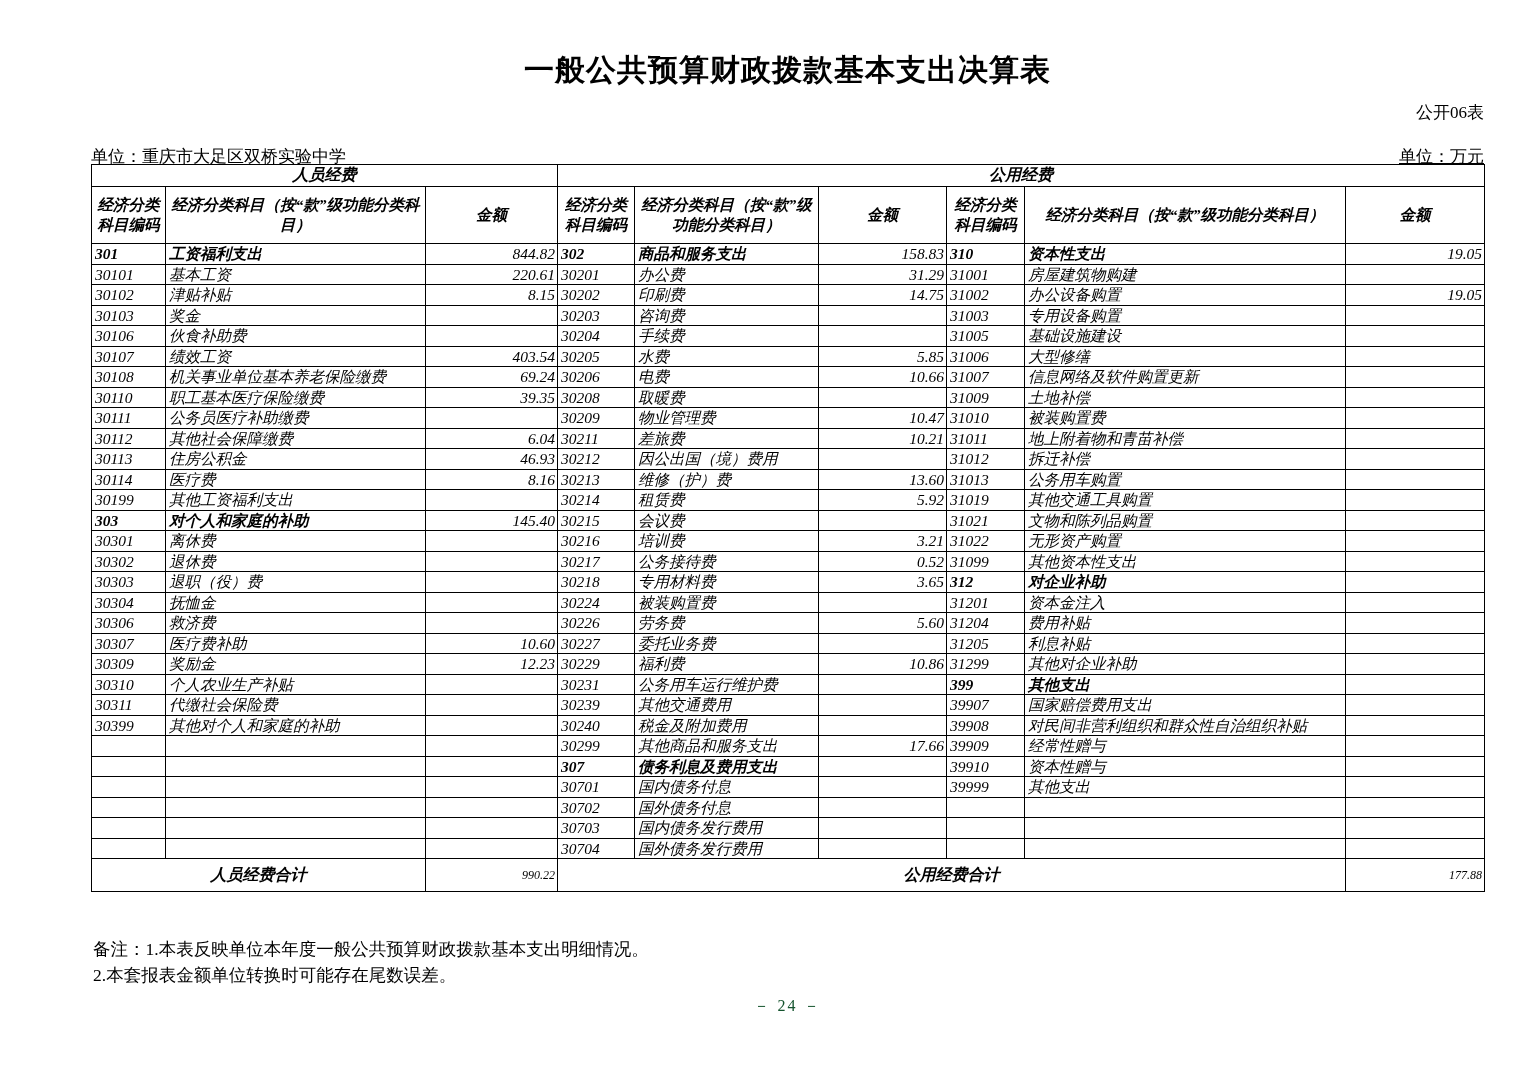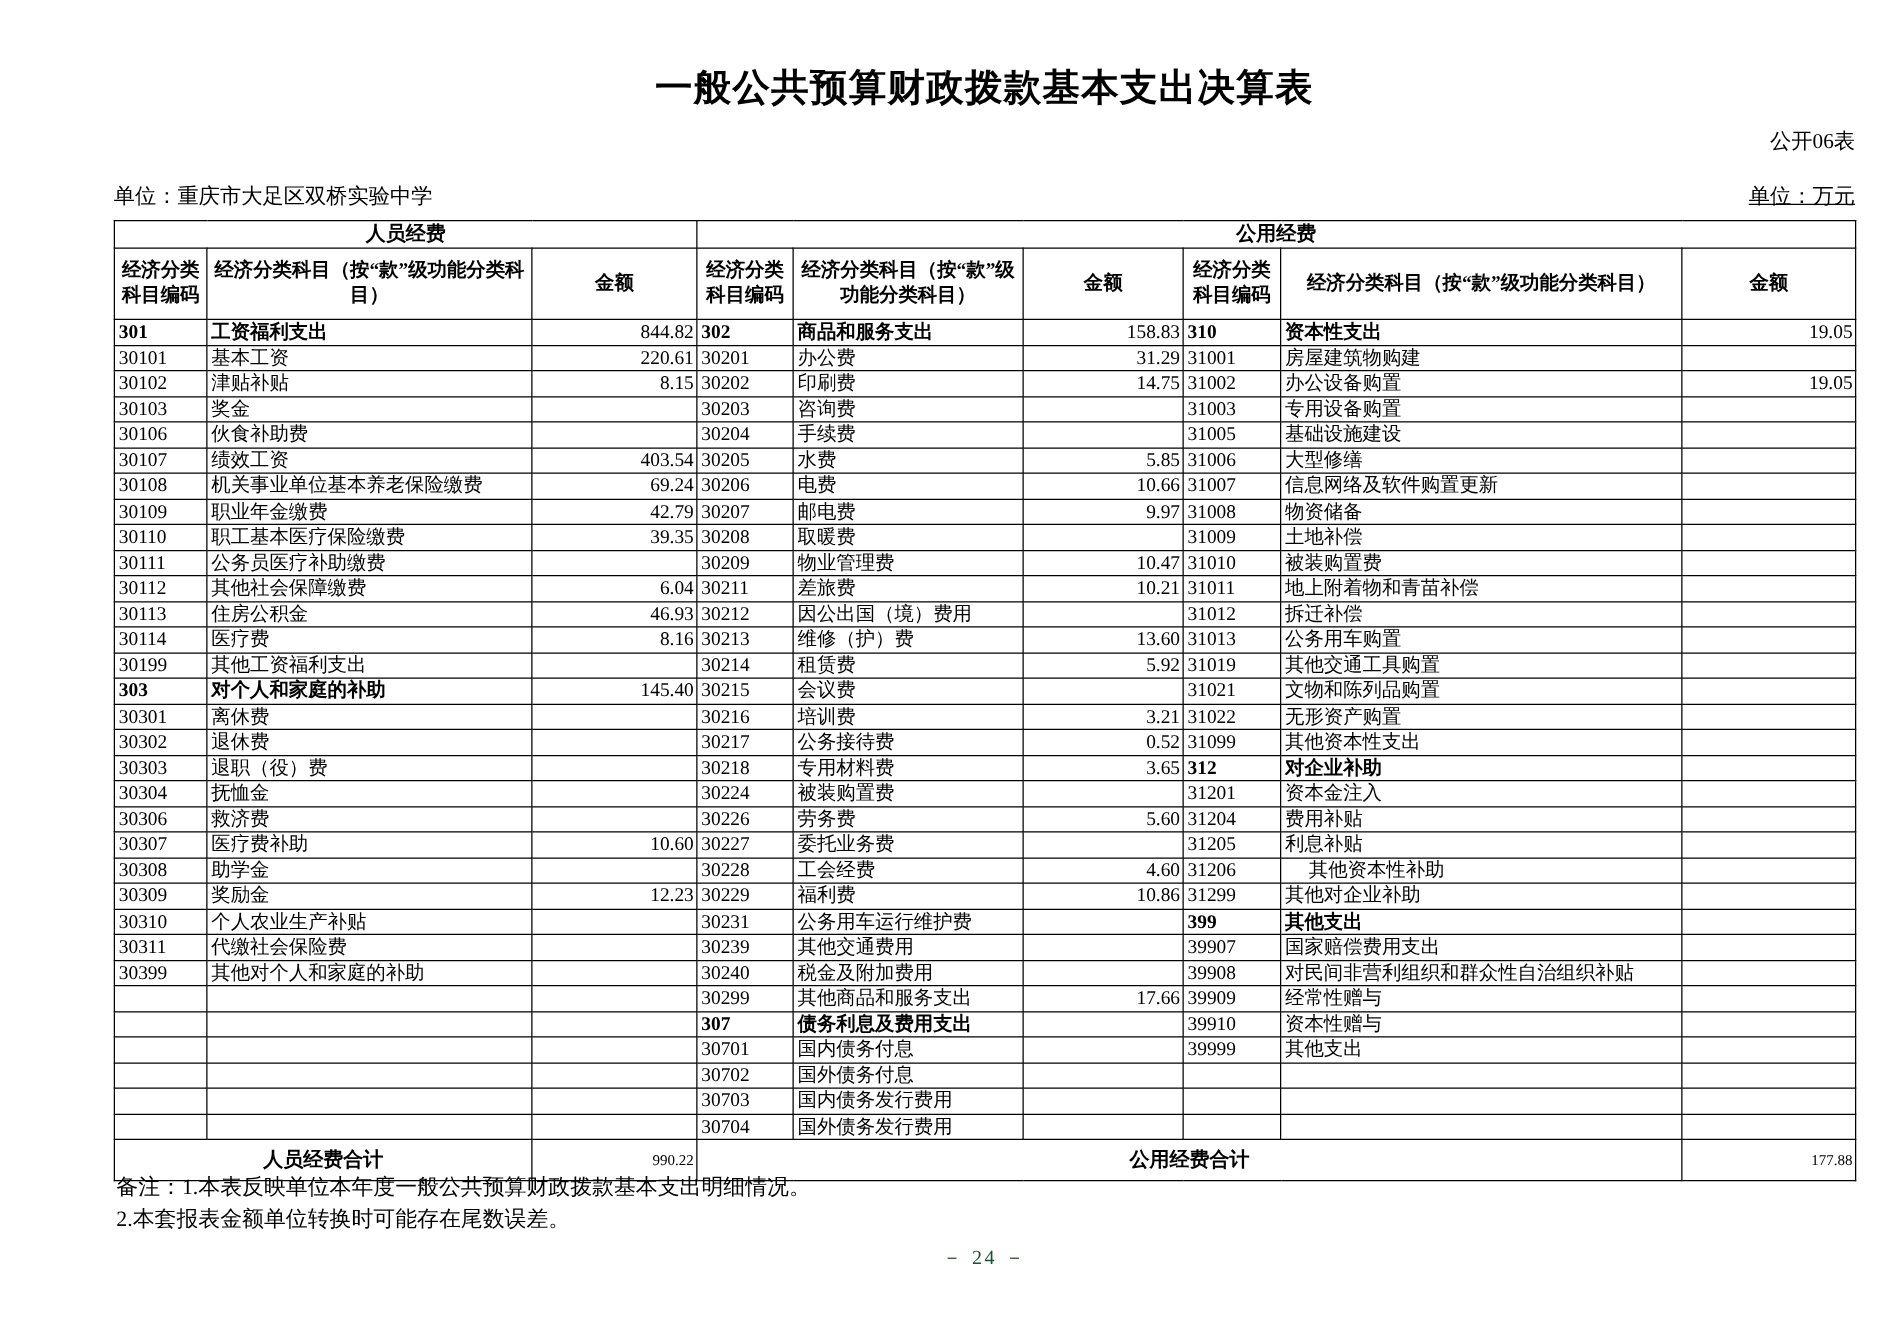--- a/index.html
+++ b/index.html
@@ -14,22 +14,22 @@
   }
   .form-label{
     position:absolute;left:91px;top:101px;width:1393px;
     text-align:right;font-size:17px;
   }
   .unit-line{
     position:absolute;left:91px;top:145px;width:1393px;font-size:17px;
   }
   .unit-line .unit-right{float:right;text-decoration:underline;}
   table.main-table{
-    position:absolute;left:91px;top:176px;width:1393px;
-    border-collapse:collapse;table-layout:fixed;
+    position:absolute;left:91px;top:164px;width:1393px;
+    border-collapse:collapse;table-layout:fixed;font-style:italic;
   }
   .main-table th,.main-table td{
     border:1px solid #000;overflow:hidden;white-space:nowrap;
     vertical-align:middle;padding:0;
   }
   .main-table thead tr.group-row th{
     height:20px;font-size:16px;font-weight:bold;text-align:center;
   }
   .main-table thead tr.head-row th{
     height:56px;font-size:15.5px;font-weight:bold;text-align:center;
@@ -166,31 +166,20 @@
           <td class="name">机关事业单位基本养老保险缴费</td>
           <td class="num">69.24</td>
           <td class="code">30206</td>
           <td class="name">电费</td>
           <td class="num">10.66</td>
           <td class="code">31007</td>
           <td class="name">信息网络及软件购置更新</td>
           <td class="num"></td>
         </tr>
         <tr>
-          <td class="code">30109</td>
-          <td class="name">职业年金缴费</td>
-          <td class="num">42.79</td>
-          <td class="code">30207</td>
-          <td class="name">邮电费</td>
-          <td class="num">9.97</td>
-          <td class="code">31008</td>
-          <td class="name">物资储备</td>
-          <td class="num"></td>
-        </tr>
-        <tr>
           <td class="code">30110</td>
           <td class="name">职工基本医疗保险缴费</td>
           <td class="num">39.35</td>
           <td class="code">30208</td>
           <td class="name">取暖费</td>
           <td class="num"></td>
           <td class="code">31009</td>
           <td class="name">土地补偿</td>
           <td class="num"></td>
         </tr>
@@ -317,31 +306,20 @@
         </tr>
         <tr>
           <td class="code">30307</td>
           <td class="name">医疗费补助</td>
           <td class="num">10.60</td>
           <td class="code">30227</td>
           <td class="name">委托业务费</td>
           <td class="num"></td>
           <td class="code">31205</td>
           <td class="name">利息补贴</td>
-          <td class="num"></td>
-        </tr>
-        <tr>
-          <td class="code">30308</td>
-          <td class="name">助学金</td>
-          <td class="num"></td>
-          <td class="code">30228</td>
-          <td class="name">工会经费</td>
-          <td class="num">4.60</td>
-          <td class="code">31206</td>
-          <td class="name indent">其他资本性补助</td>
           <td class="num"></td>
         </tr>
         <tr>
           <td class="code">30309</td>
           <td class="name">奖励金</td>
           <td class="num">12.23</td>
           <td class="code">30229</td>
           <td class="name">福利费</td>
           <td class="num">10.86</td>
           <td class="code">31299</td>

